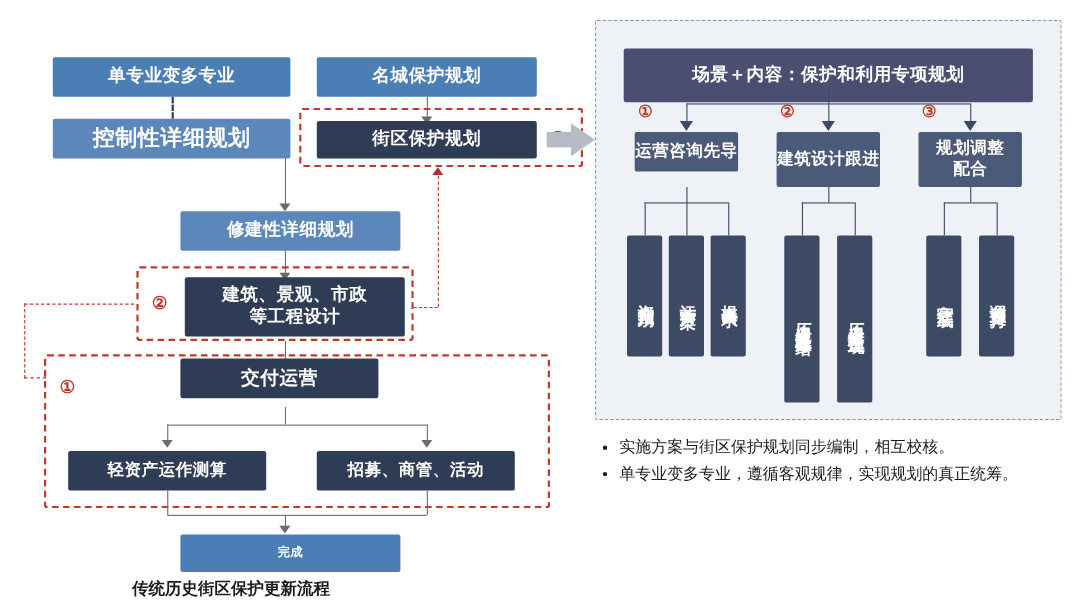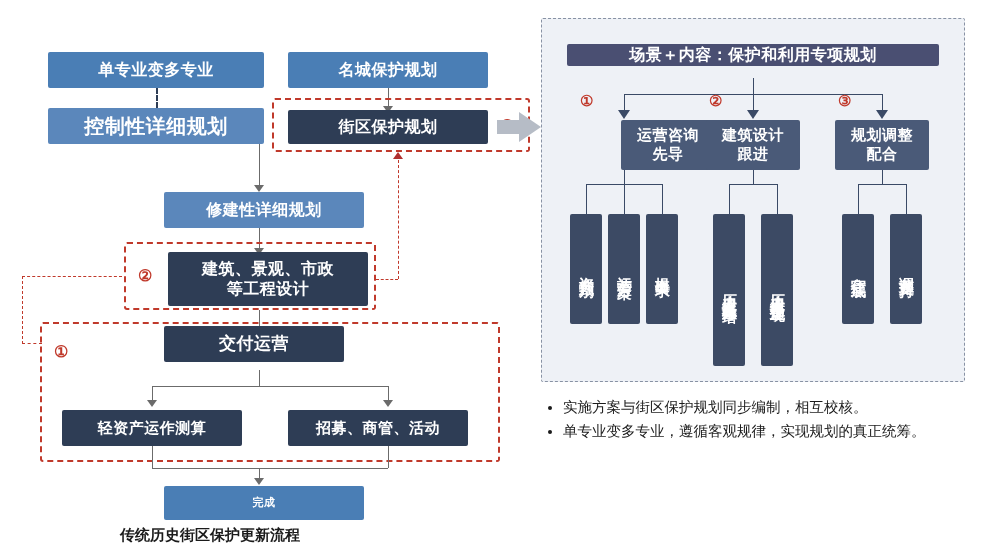--- a/index.html
+++ b/index.html
@@ -237,41 +237,41 @@
 
   <div class="caption" style="left:120px;top:526px;width:290px;">传统历史街区保护更新流程</div>
 
   <div class="big-arrow">
     <div class="tail"></div>
     <div class="head"></div>
   </div>
 
   <div class="panel"></div>
 
-  <div class="box purple" style="left:567px;top:44px;width:372px;height:22px;font-size:16px;">场景＋内容：保护和利用专项规划</div>
+  <div class="box purple" style="left:567px;top:44px;width:372px;height:49px;font-size:16px;">场景＋内容：保护和利用专项规划</div>
 
   <div class="hline" style="left:624px;top:94px;width:258px;border-top-color:#3a4a66;"></div>
   <div class="vline" style="left:753px;top:78px;height:16px;border-left-color:#3a4a66;"></div>
   <div class="vline" style="left:624px;top:94px;height:20px;border-left-color:#3a4a66;"></div>
   <div class="vline" style="left:753px;top:94px;height:20px;border-left-color:#3a4a66;"></div>
   <div class="vline" style="left:882px;top:94px;height:20px;border-left-color:#3a4a66;"></div>
   <div class="arrow-down-dark" style="left:618px;top:110px;"></div>
   <div class="arrow-down-dark" style="left:747px;top:110px;"></div>
   <div class="arrow-down-dark" style="left:876px;top:110px;"></div>
 
   <div class="circ-num-dark" style="left:580px;top:92px;">①</div>
   <div class="circ-num-dark" style="left:709px;top:92px;">②</div>
   <div class="circ-num-dark" style="left:838px;top:92px;">③</div>
 
-  <div class="box slate" style="left:577px;top:120px;width:94px;height:50px;font-size:15px;flex-direction:column;margin-left:44px;">
+  <div class="box slate" style="left:577px;top:120px;width:94px;height:36px;font-size:15px;">
     <span>运营咨询</span>
     <span>先导</span>
   </div>
 
-  <div class="box slate" style="left:706px;top:120px;width:94px;height:50px;font-size:15px;flex-direction:column;">
+  <div class="box slate" style="left:706px;top:120px;width:94px;height:50px;font-size:15px;flex-direction:row;">
     <span>建筑设计</span>
     <span>跟进</span>
   </div>
 
   <div class="box slate" style="left:835px;top:120px;width:94px;height:50px;font-size:15px;flex-direction:column;">
     <span>规划调整</span>
     <span>配合</span>
   </div>
 
   <div class="vline" style="left:624px;top:170px;height:14px;border-left-color:#3a4a66;"></div>

